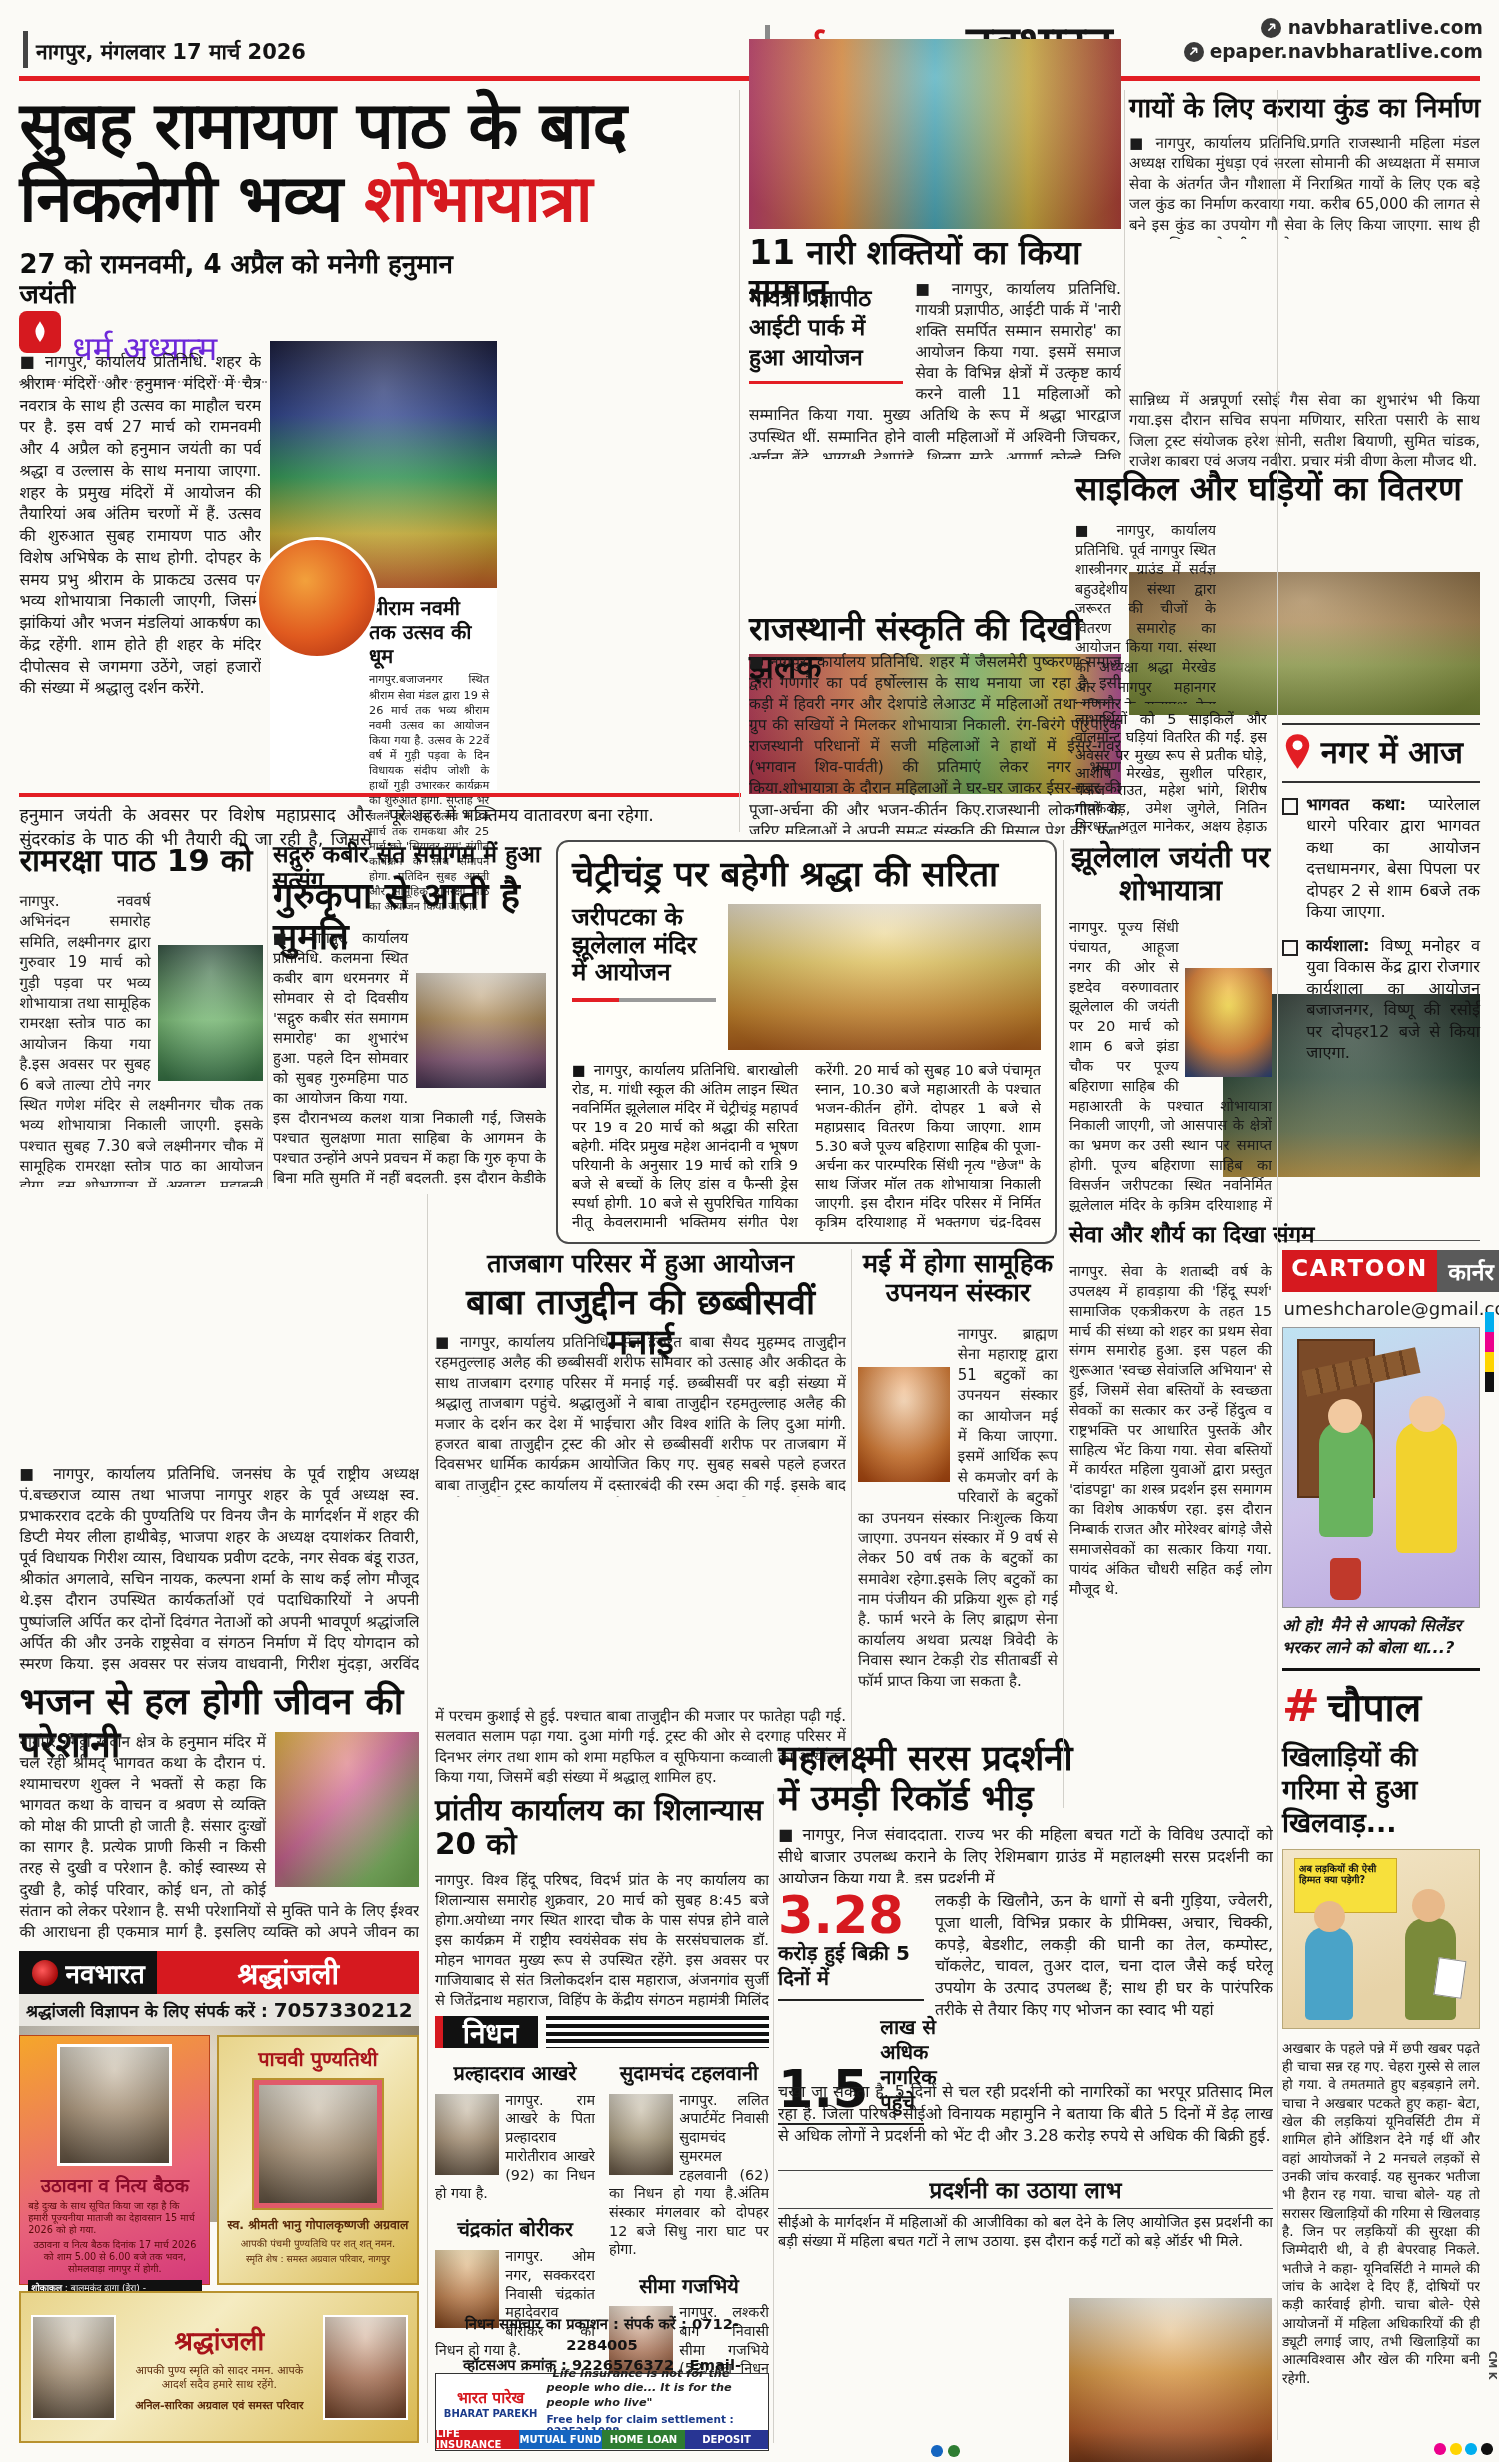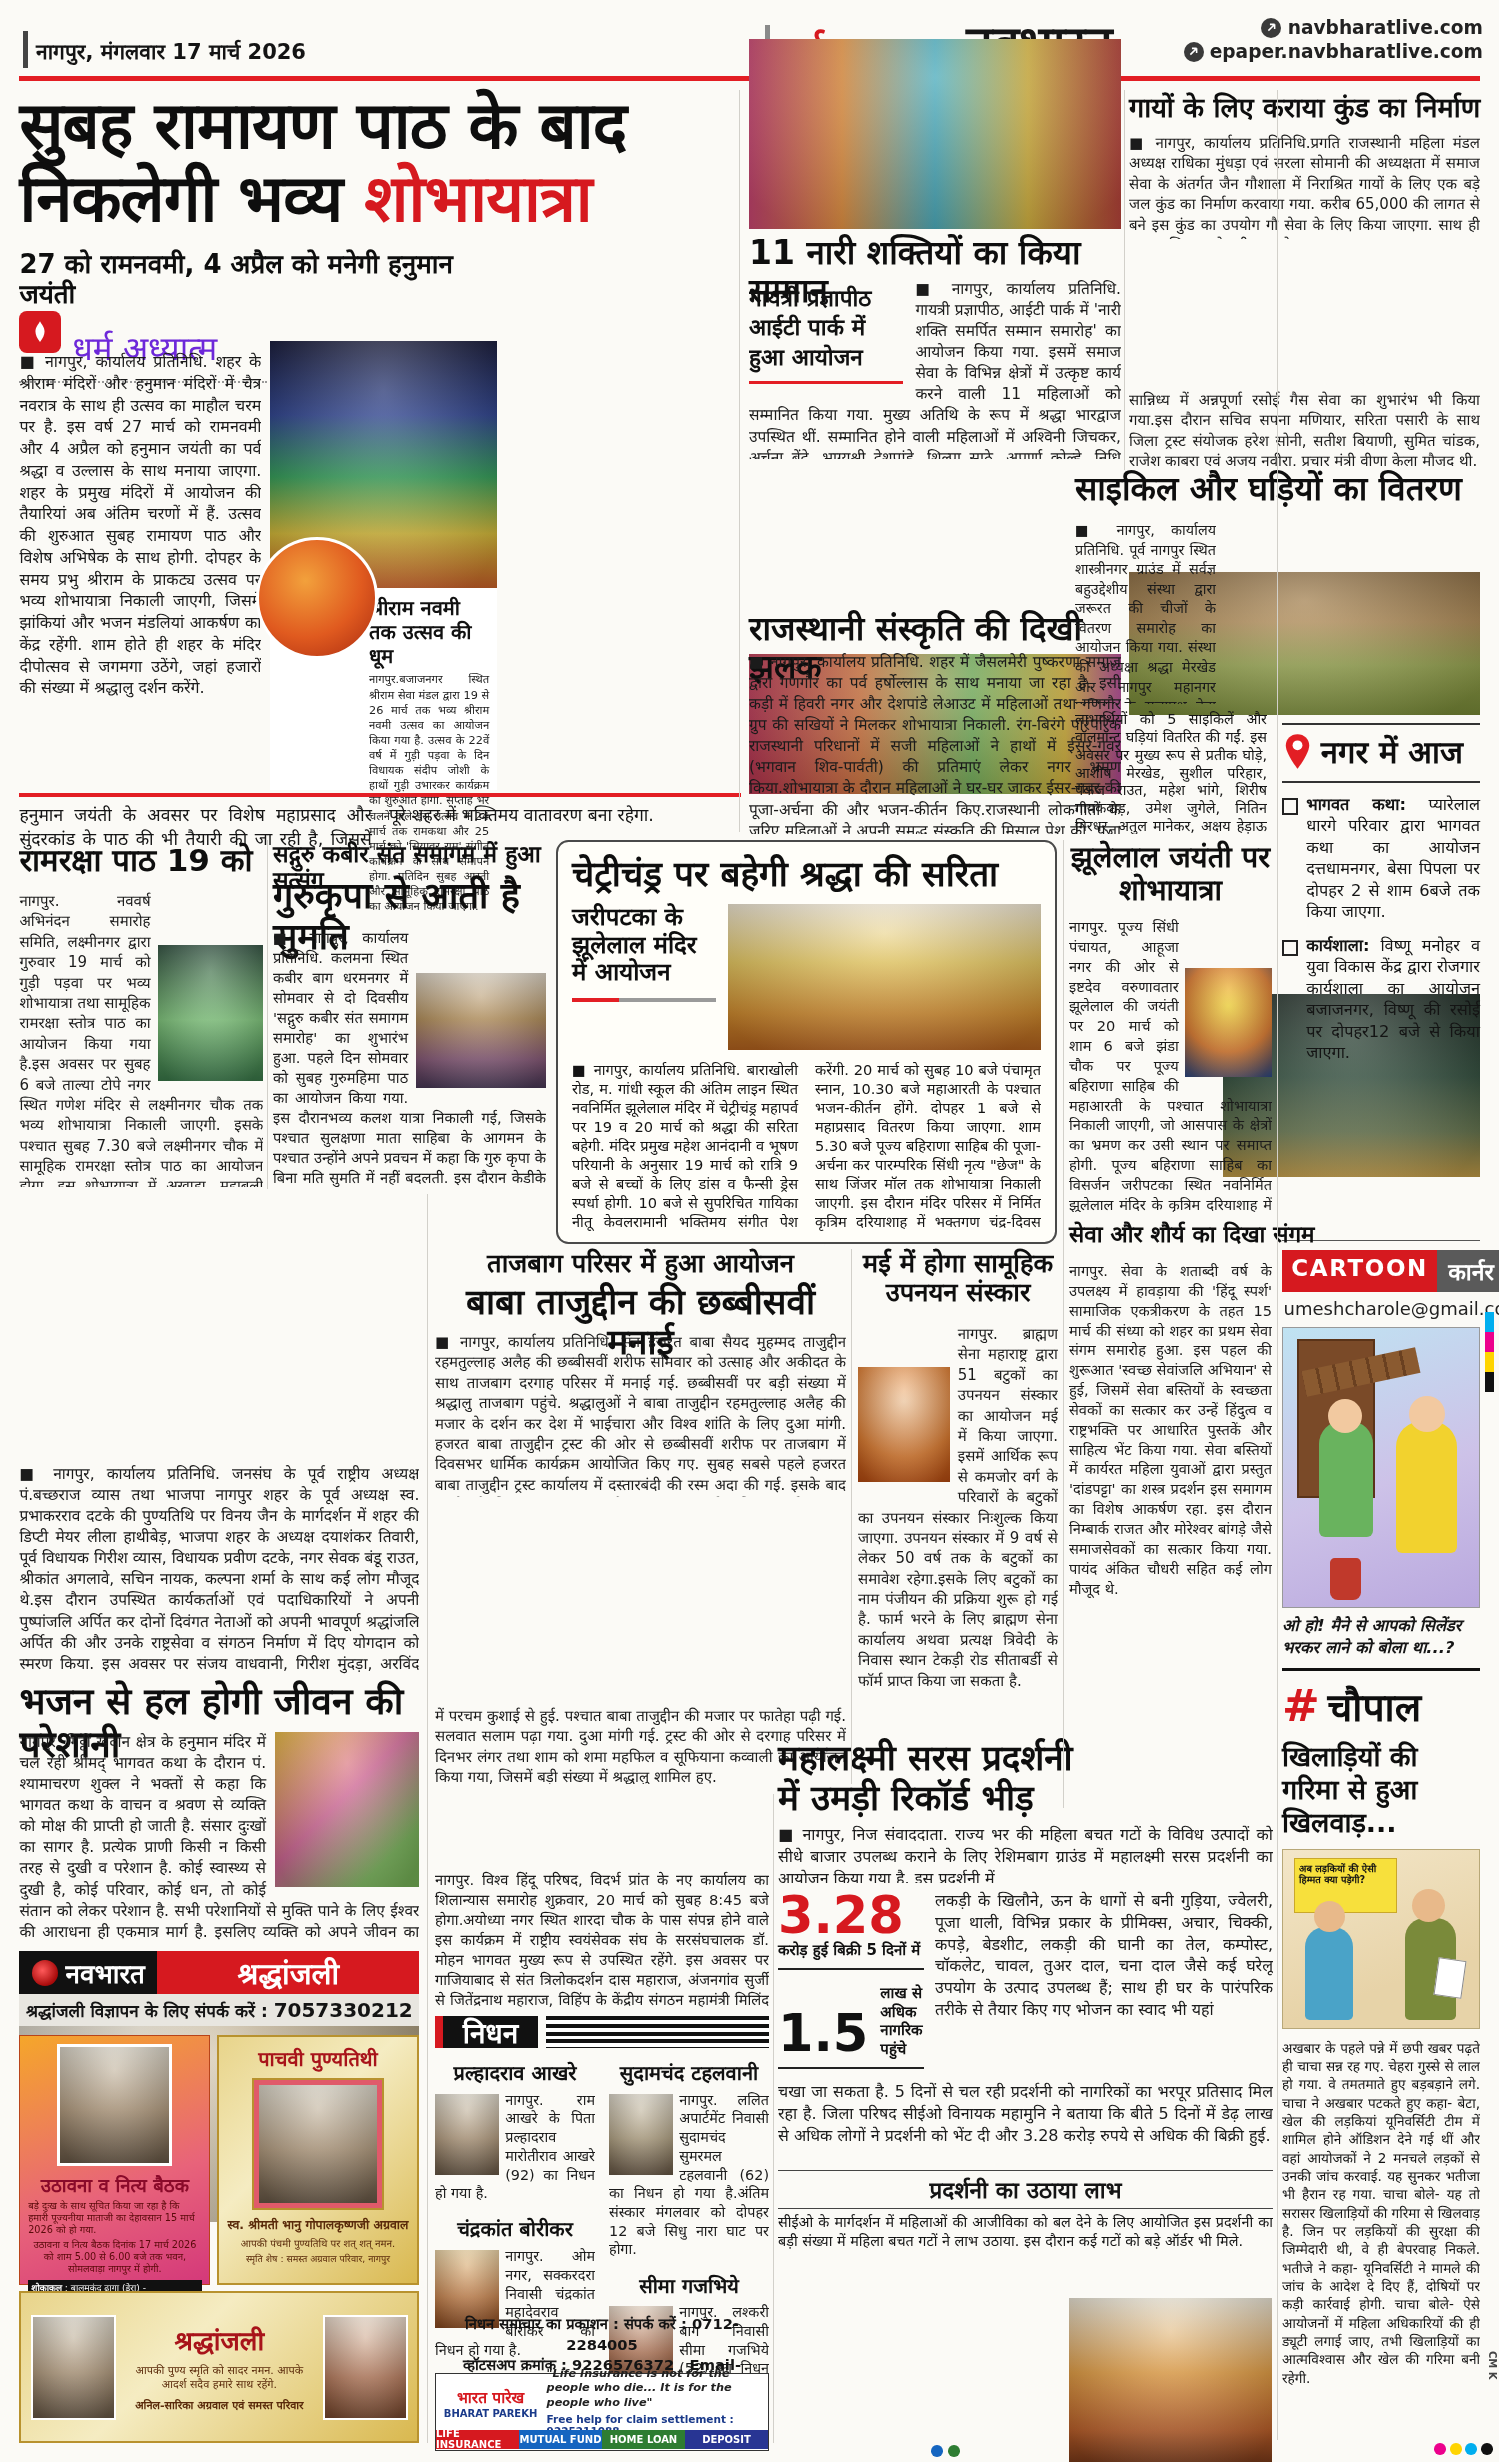--- a/index.html
+++ b/index.html
@@ -27,21 +27,21 @@
   .ph-portrait{background:linear-gradient(180deg,#d8d2c4 0%,#b0987a 55%,#6a5a48 100%);}
   .cap-title{font-weight:bold;font-size:20px;line-height:1.2;color:#111;}
   .kicker-lbl{font-weight:normal;color:#6d28d9;margin-top:32px;}
   .pullq{float:left;width:154px;margin:4.7px 12.4px 4.7px 0;font-weight:bold;font-size:22.5px;line-height:1.32;color:#111;
          border-bottom:3.9px solid #e31e24;padding-bottom:7.8px;}
   .boxed{border:2.3px solid #4a4a4a;border-radius:12.4px;background:#fffef9;}
   .cols2{column-count:2;column-gap:17px;}
   .icon-circle{display:inline-flex;width:20px;height:20px;border-radius:50%;background:#3a3a3a;align-items:center;justify-content:center;flex:none;}
   .nm{font-weight:bold;font-size:20px;text-align:center;color:#111;}
   .stat-num{font-weight:800;font-size:51px;line-height:1;}
-  .stat-lbl{font-weight:bold;font-size:15px;line-height:1.25;color:#111;}
+  .stat-lbl{font-weight:bold;font-size:20px;line-height:1.25;color:#111;}
   .strip-seg{flex:1;color:#fff;font-weight:bold;font-size:10px;display:flex;align-items:center;justify-content:center;}
   .dot{position:absolute;width:11.6px;height:11.6px;border-radius:50%;}
   .goldbox{background:linear-gradient(135deg,#e8d48a,#f5ecc2 40%,#d9b84f 100%);border:2.3px solid #b8922e;}
 </style>
 </head>
 <body>
 
 <div id="page">
 
   <div class="b" style="left:23px;top:31px;width:4.7px;height:37px;background:#444;"></div>
@@ -232,20 +232,21 @@
   <div class="b body-txt jt hide" style="left:435px;top:1332px;width:411px;height:165px;font-size:15px;">■ नागपुर, कार्यालय प्रतिनिधि. संत हजरत बाबा सैयद मुहम्मद ताजुद्दीन रहमतुल्लाह अलैह की छब्बीसवीं शरीफ सोमवार को उत्साह और अकीदत के साथ ताजबाग दरगाह परिसर में मनाई गई. छब्बीसवीं पर बड़ी संख्या में श्रद्धालु ताजबाग पहुंचे. श्रद्धालुओं ने बाबा ताजुद्दीन रहमतुल्लाह अलैह की मजार के दर्शन कर देश में भाईचारा और विश्व शांति के लिए दुआ मांगी. हजरत बाबा ताजुद्दीन ट्रस्ट की ओर से छब्बीसवीं शरीफ पर ताजबाग में दिवसभर धार्मिक कार्यक्रम आयोजित किए गए. सुबह सबसे पहले हजरत बाबा ताजुद्दीन ट्रस्ट कार्यालय में दस्तारबंदी की रस्म अदा की गई. इसके बाद छब्बीसवीं की शरुआत बाबा ताजुद्दीन रहमतुल्लाह अलैह की दरगाह के प्रांगण</div>
 
   <div class="b body-txt jt hide" style="left:435px;top:1706px;width:411px;height:78px;font-size:15px;">में परचम कुशाई से हुई. पश्चात बाबा ताजुद्दीन की मजार पर फातेहा पढ़ी गई. सलवात सलाम पढ़ा गया. दुआ मांगी गई. ट्रस्ट की ओर से दरगाह परिसर में दिनभर लंगर तथा शाम को शमा महफिल व सूफियाना कव्वाली का आयोजन किया गया, जिसमें बड़ी संख्या में श्रद्धालु शामिल हुए.</div>
 
   <div class="b hl" style="left:858px;top:1249px;width:200px;font-size:25.6px;text-align:center;">मई में होगा सामूहिक उपनयन संस्कार</div>
   <div class="b hide" style="left:858px;top:1324px;width:200px;height:459px;">
     <div class="photo" style="float:left;width:92px;height:115px;margin:43px 7.8px 6.2px 0;background:radial-gradient(circle at 50% 30%,#f2c9a0,#e07a2a 60%,#b84a10 100%);"></div>
     <div class="body-txt jt" style="font-size:15px;">नागपुर. ब्राह्मण सेना महाराष्ट्र द्वारा 51 बटुकों का उपनयन संस्कार का आयोजन मई में किया जाएगा. इसमें आर्थिक रूप से कमजोर वर्ग के परिवारों के बटुकों का उपनयन संस्कार निःशुल्क किया जाएगा. उपनयन संस्कार में 9 वर्ष से लेकर 50 वर्ष तक के बटुकों का समावेश रहेगा.इसके लिए बटुकों का नाम पंजीयन की प्रक्रिया शुरू हो गई है. फार्म भरने के लिए ब्राह्मण सेना कार्यालय अथवा प्रत्यक्ष त्रिवेदी के निवास स्थान टेकड़ी रोड सीताबर्डी से फॉर्म प्राप्त किया जा सकता है.</div>
   </div>
 
+  <div class="b hl" style="left:435px;top:1794px;width:334px;font-size:29.5px;">प्रांतीय कार्यालय का शिलान्यास 20 को</div>
   <div class="b body-txt jt hide" style="left:435px;top:1870px;width:334px;height:138px;font-size:14.7px;">नागपुर. विश्व हिंदू परिषद, विदर्भ प्रांत के नए कार्यालय का शिलान्यास समारोह शुक्रवार, 20 मार्च को सुबह 8:45 बजे होगा.अयोध्या नगर स्थित शारदा चौक के पास संपन्न होने वाले इस कार्यक्रम में राष्ट्रीय स्वयंसेवक संघ के सरसंघचालक डॉ. मोहन भागवत मुख्य रूप से उपस्थित रहेंगे. इस अवसर पर गाजियाबाद से संत त्रिलोकदर्शन दास महाराज, अंजनगांव सुर्जी से जितेंद्रनाथ महाराज, विहिंप के केंद्रीय संगठन महामंत्री मिलिंद परांडे, उद्यमी अनंतकुमार बन्सल के साथ अन्य लोग भी उपस्थित रहेंगे.</div>
 
   <div class="b" style="left:435px;top:2016px;width:334px;">
     <div style="display:flex;align-items:stretch;height:32px;">
       <div style="width:7.8px;background:#d6191f;"></div>
       <div style="background:#111;color:#fff;font-weight:bold;font-size:28px;display:flex;align-items:center;padding:0 20px;">निधन</div>
       <div style="flex:1;background:repeating-linear-gradient(180deg,#111 0 3.9px,#fff 3.9px 7.8px);margin-left:7.8px;"></div>
     </div>
     <div style="display:flex;gap:14px;margin-top:11px;">
       <div style="width:160px;">

